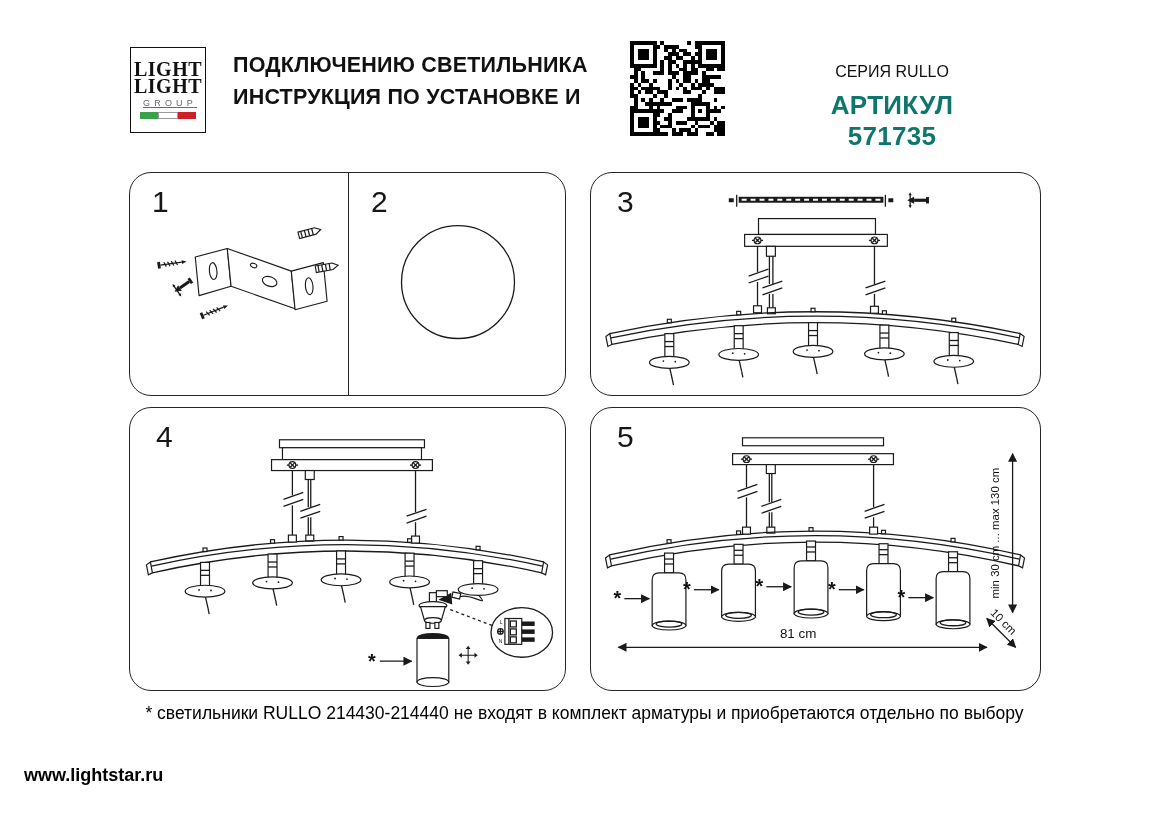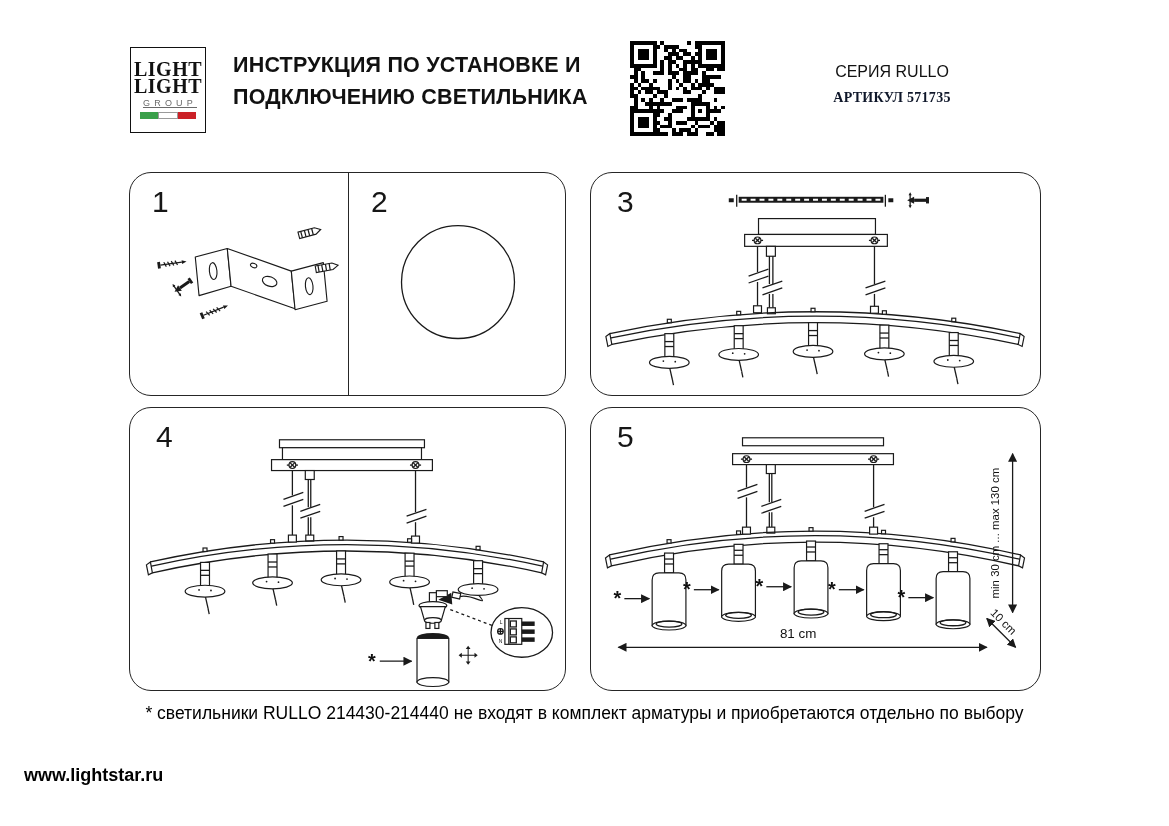--- a/index.html
+++ b/index.html
@@ -21,21 +21,21 @@
   .logo-flag .fg{flex:1;}
   .logo-flag .fw{flex:1;background:#fff;border:1px solid #9a9a9a;box-sizing:border-box;}
   .title{
     position:absolute;left:233px;top:49px;font-size:21.5px;font-weight:bold;
     line-height:32px;letter-spacing:.2px;color:#111;
   }
   .qr{position:absolute;left:630px;top:41px;width:95px;height:95px;}
   .qr svg{width:100%;height:100%;}
   .product{position:absolute;left:792px;top:63px;width:200px;text-align:center;}
   .series{font-size:16px;font-weight:normal;color:#111;}
-  .article{font-size:14px;font-weight:bold;color:#0f172a;margin-top:9px;letter-spacing:.3px;font-family:Liberation Serif, serif;}
+  .article{font-size:26px;font-weight:bold;color:#0f766e;margin-top:9px;letter-spacing:.3px;}
   
   .panel{
     position:absolute;border:1.6px solid #262626;border-radius:22px;
     background:#fff;box-sizing:border-box;
   }
   #panel12{left:129px;top:172px;width:437px;height:224px;}
   #panel3{left:590px;top:172px;width:451px;height:224px;}
   #panel4{left:129px;top:407px;width:437px;height:284px;}
   #panel5{left:590px;top:407px;width:451px;height:284px;}
   .divider{position:absolute;left:218px;top:0;width:0;height:100%;border-left:1.4px solid #262626;}
@@ -110,22 +110,22 @@
     <div class="logo-word">LIGHT</div>
     <div class="logo-group">GROUP</div>
     <div class="logo-flag">
       <span class="fg" id="flag-green" style="background: rgb(58, 160, 74);"></span>
       <span class="fw"></span>
       <span class="fg" id="flag-red" style="background: rgb(203, 33, 39);"></span>
     </div>
   </div>
 
   <div class="title">
+    <div>ПОДКЛЮЧЕНИЮ СВЕТИЛЬНИКА</div>
     <div>ИНСТРУКЦИЯ ПО УСТАНОВКЕ И</div>
-    <div>ПОДКЛЮЧЕНИЮ СВЕТИЛЬНИКА</div>
   </div>
 
   <div class="qr">
     <svg id="qrsvg" viewBox="0 0 25 25" shape-rendering="crispEdges" fill="#000">
         <rect x="0" y="0" width="1" height="1"></rect>
         <rect x="1" y="0" width="1" height="1"></rect>
         <rect x="2" y="0" width="1" height="1"></rect>
         <rect x="3" y="0" width="1" height="1"></rect>
         <rect x="4" y="0" width="1" height="1"></rect>
         <rect x="5" y="0" width="1" height="1"></rect>

